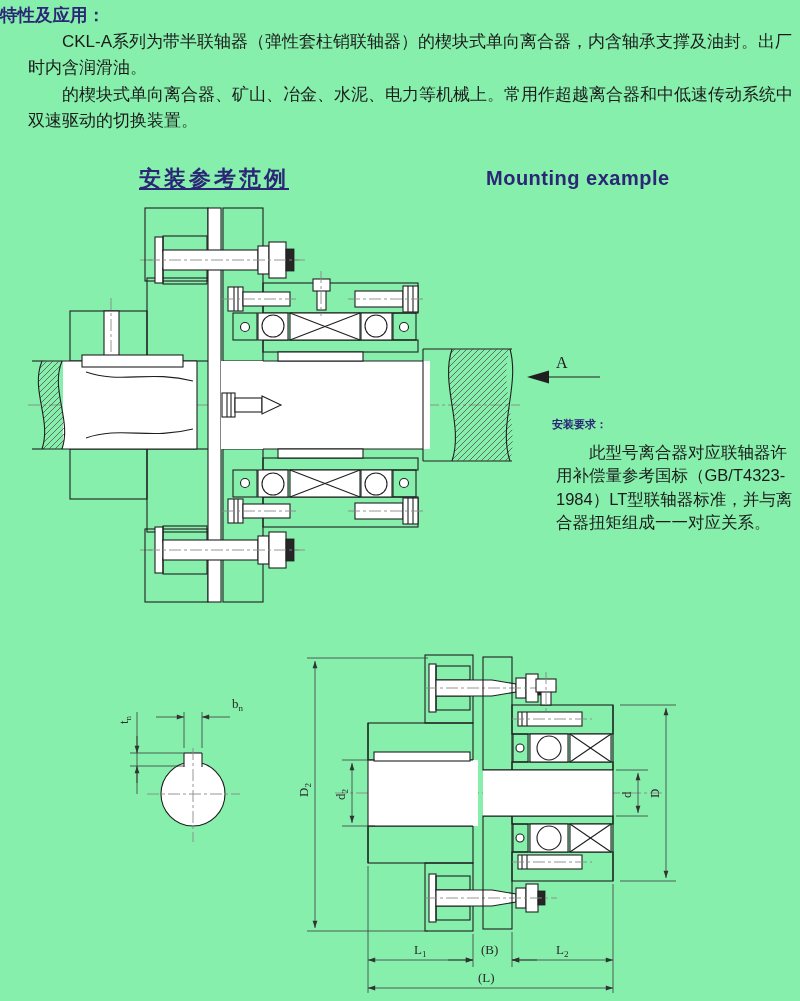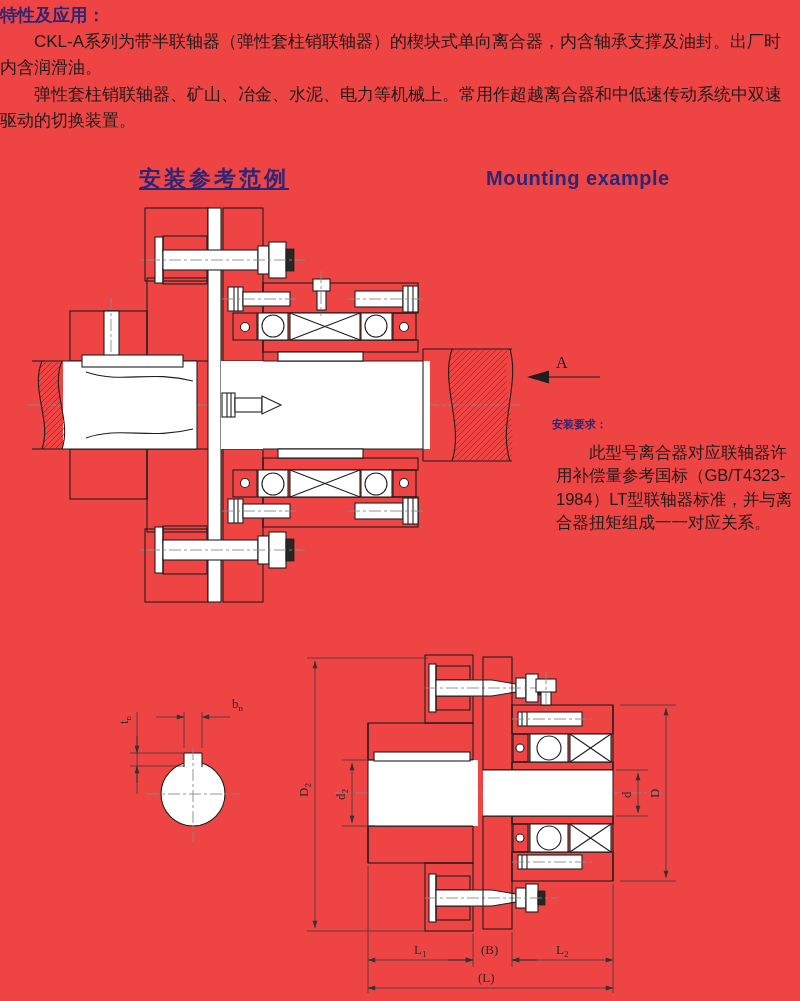--- a/index.html
+++ b/index.html
@@ -1,21 +1,21 @@
 <!DOCTYPE html>
 <html><head>
 <meta charset="utf-8">
 <style>
   html,body{margin:0;padding:0;background:#fff;}
-  #page{position:relative;width:800px;height:1001px;background:#ef4444;overflow:hidden;
+  #page{position:relative;width:800px;height:1001px;background:#86efac;overflow:hidden;
         font-family:"Liberation Sans",sans-serif;color:#1b1b1b;}
   
   #intro{position:absolute;left:0;top:2px;width:798px;}
   #intro h3{margin:0;font-size:17.5px;line-height:26.5px;font-weight:bold;color:#2b2676;}
-  #intro p{margin:0;font-size:17px;line-height:26.5px;text-indent:2em;color:#1b1b1b;}
+  #intro p{margin:0;font-size:17px;line-height:26.5px;text-indent:2em;color:#1b1b1b;padding-left:28px;}
   
   .title-zh{position:absolute;left:139px;top:164px;font-size:22px;font-weight:bold;
             letter-spacing:3px;color:#2b2676;text-decoration:underline;}
   .title-en{position:absolute;left:486px;top:167px;font-size:20px;font-weight:bold;
             letter-spacing:.5px;color:#2b2676;}
   
   #reqs{position:absolute;left:552px;top:413px;width:247px;z-index:5;}
   #reqs h4{margin:0;font-size:11px;line-height:23.5px;font-weight:bold;color:#2b2676;}
   #reqs p{margin:4px;font-size:16.5px;line-height:23.5px;text-indent:2em;color:#1b1b1b;}
   
@@ -30,21 +30,21 @@
   .vlabel{font-family:"Liberation Serif","DejaVu Serif",serif;font-size:16px;fill:#1b1b1b;}
 </style>
 </head>
 <body>
 
 <div id="page">
 
   <div id="intro">
     <h3>特性及应用：</h3>
     <p>CKL-A系列为带半联轴器（弹性套柱销联轴器）的楔块式单向离合器，内含轴承支撑及油封。出厂时内含润滑油。</p>
-    <p>弹性套柱销联轴器、矿山、冶金、水泥、电力等机械上。常用作超越离合器和中低速传动系统中双速驱动的切换装置。</p>
+    <p>的楔块式单向离合器、矿山、冶金、水泥、电力等机械上。常用作超越离合器和中低速传动系统中双速驱动的切换装置。</p>
   </div>
 
   <div class="title-zh">安装参考范例</div>
   <div class="title-en">Mounting example</div>
 
   <svg style="left:22px;top:198px;" width="600" height="420" viewBox="22 198 600 420">
     <defs>
       <pattern id="th" patternUnits="userSpaceOnUse" width="6" height="6">
         <path d="M0,6 L6,0" stroke="#4a4a4a" stroke-width="0.75"></path>
       </pattern>

